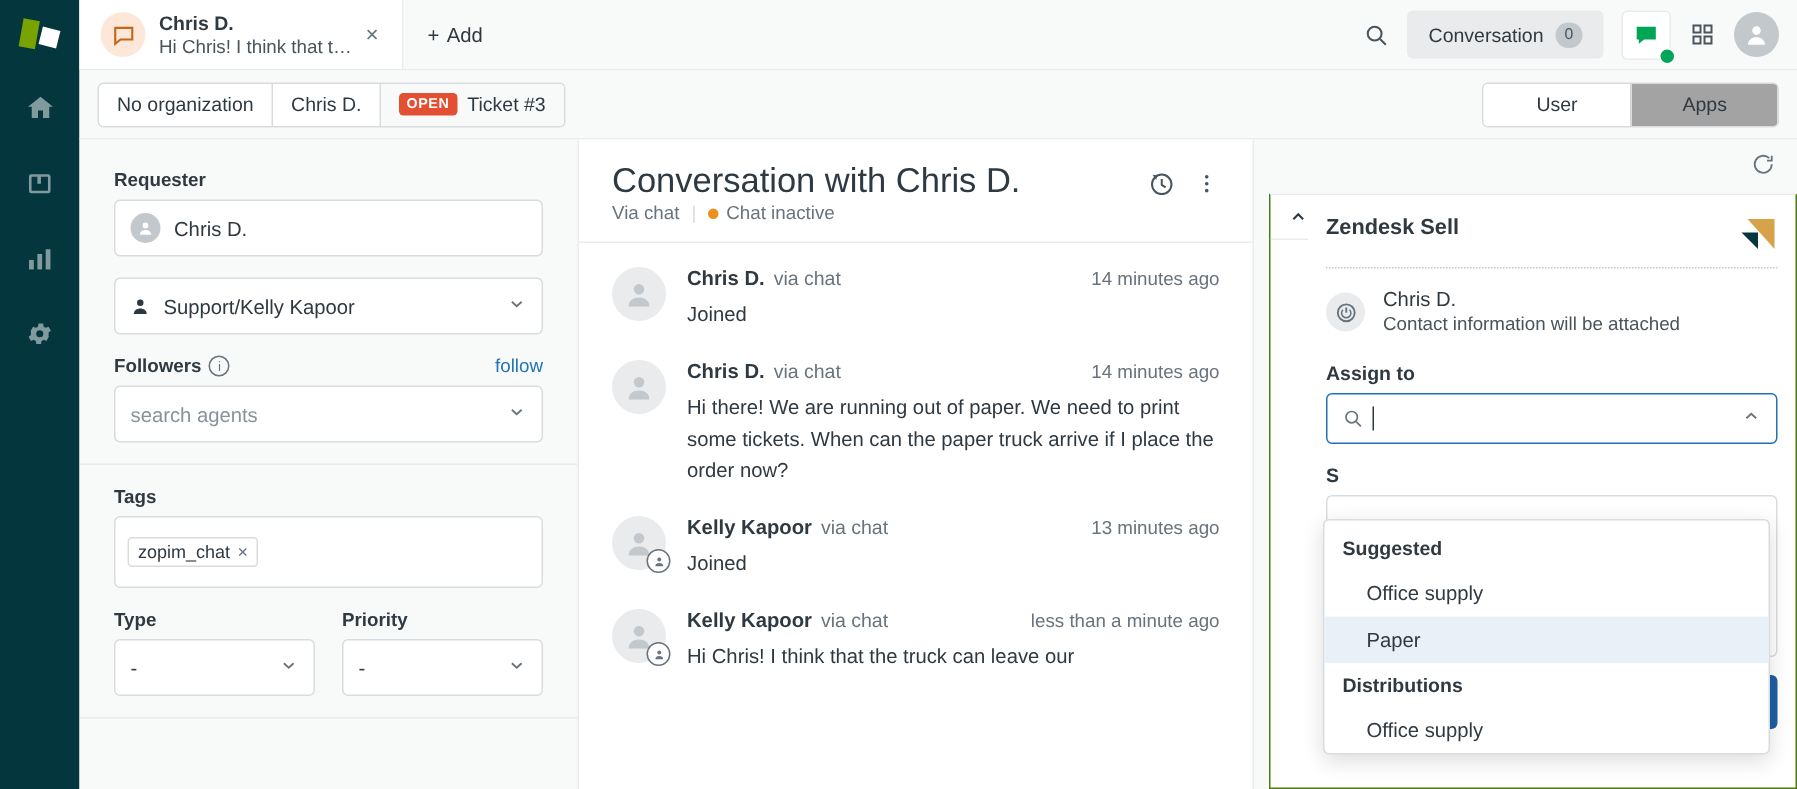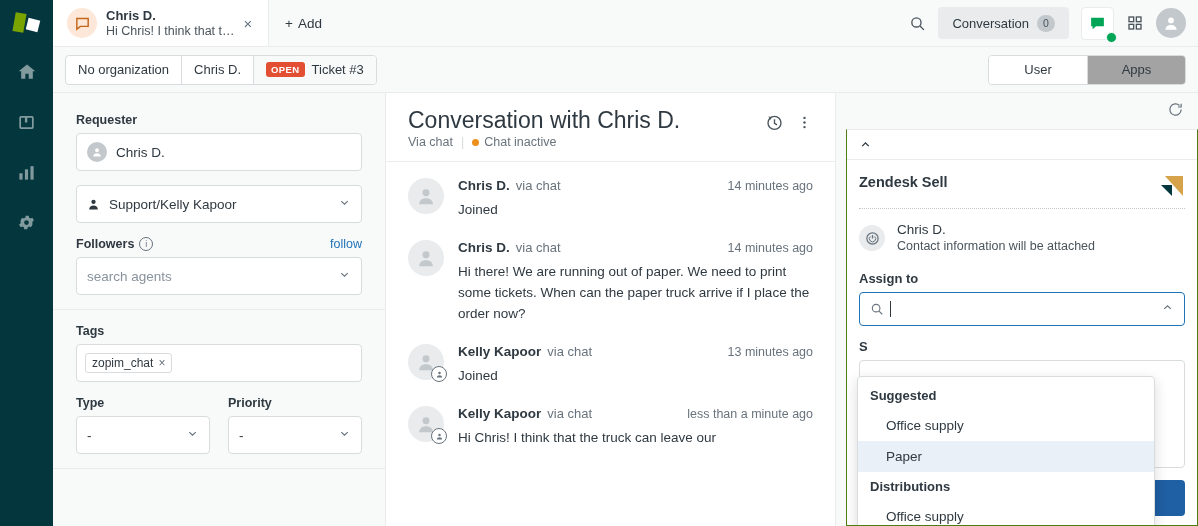--- a/index.html
+++ b/index.html
@@ -112,21 +112,21 @@
   .lbl-row { display: flex; align-items: center; justify-content: space-between; margin-bottom: 6px; }
   .lbl-row .fld-label { margin-bottom: 0; }
   .lnk { color: #1f73b7; font-size: 12.5px; cursor: pointer; }
   .inp {
     height: 38px; background: #fff; border: 1px solid #d8dcde; border-radius: 4px;
     display: flex; align-items: center; padding: 0 10px; font-size: 13.5px; color: #2f3941;
   }
   .inp.ph { color: #87929d; }
   .inp .caret { margin-left: auto; color: #68737d; }
   .sm-avatar { width: 20px; height: 20px; border-radius: 50%; background: #c2c8cc; margin-right: 9px; display:flex;align-items:center;justify-content:center; flex:0 0 20px;}
-  .tagbox { height: 38px; background: #fff; border: 1px solid #d8dcde; border-radius: 4px; display: flex; align-items: center; padding: 0 8px; }
+  .tagbox { height: 48px; background: #fff; border: 1px solid #d8dcde; border-radius: 4px; display: flex; align-items: center; padding: 0 8px; }
   .tag { border: 1px solid #d8dcde; border-radius: 3px; padding: 2px 6px; font-size: 12px; color: #2f3941; display: flex; align-items: center; gap: 5px; background:#fff; }
   .tag .x { color: #68737d; cursor: pointer; font-size: 12px; }
   .two { display: flex; gap: 18px; }
   .two > div { flex: 1; }
   .divider { border-top: 1px solid #e9ebed; margin: 10px -23px 0 -23px; }
   .info-i {
     width: 14px; height: 14px; border-radius: 50%; border: 1px solid #68737d;
     color: #68737d; font-size: 9px; line-height: 12px; text-align: center; margin-left: 5px; font-weight: normal;
   }
 
@@ -150,21 +150,21 @@
   .msg-body { flex: 1; min-width: 0; }
   .msg-top { display: flex; align-items: baseline; }
   .msg-name { font-size: 13.5px; font-weight: bold; color: #2f3941; }
   .msg-via { font-size: 13px; color: #68737d; margin-left: 6px; }
   .msg-time { margin-left: auto; font-size: 12.5px; color: #68737d; white-space: nowrap; padding-left: 10px; }
   .msg-text { font-size: 13.5px; color: #2f3941; line-height: 21px; margin-top: 6px; max-width: 400px; }
 
   
   .apps { width: 362px; flex: 0 0 362px; background: #f8f9f9; display: flex; flex-direction: column; }
   .apps-bar { height: 36px; display: flex; align-items: center; justify-content: flex-end; padding-right: 14px; }
-  .app-card { margin: 0 0 0 10px; background: #fff; border: 1px solid #4d7c0f; border-top: 1px solid #e9ebed; flex: 1; display: flex; flex-direction: column; overflow: hidden; position: relative; }
+  .app-card { margin: 0 0 0 10px; background: #fff; border: 1px solid #4d7c0f; border-top: 1px solid #e9ebed; flex: 1; display: flex; flex-direction: row; overflow: hidden; position: relative; }
   .collapse-row { height: 30px; border-bottom: 1px solid #e9ebed; display: flex; align-items: center; padding-left: 12px; cursor: pointer; }
   .app-inner { padding: 14px 12px 0 12px; position: relative; flex: 1; }
   .sell-head { display: flex; align-items: flex-start; justify-content: space-between; padding-bottom: 10px; border-bottom: 1px dotted #c2c8cc; }
   .sell-title { font-size: 14.5px; font-weight: bold; color: #2f3941; }
   .sell-logo { position: relative; width: 26px; height: 24px; }
   .sell-contact { display: flex; align-items: center; margin-top: 12px; }
   .sell-ico { width: 26px; height: 26px; border-radius: 50%; background: #e9ebed; display:flex;align-items:center;justify-content:center; margin-right: 12px; flex:0 0 26px; }
   .sell-c-name { font-size: 13.5px; color: #2f3941; line-height: 17px; }
   .sell-c-sub { font-size: 12.5px; color: #49545c; line-height: 17px; }
   .sell-lbl { font-size: 13px; font-weight: bold; color: #2f3941; margin: 16px 0 6px 0; }

